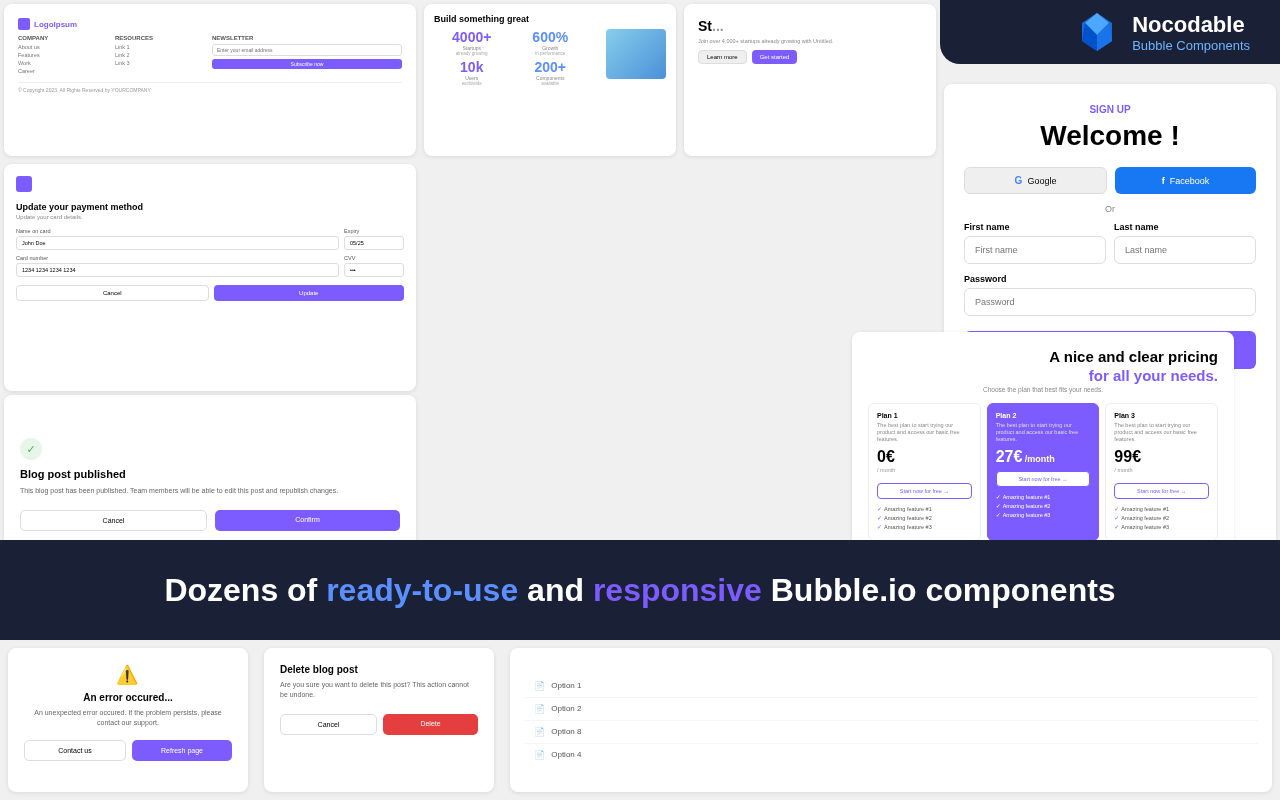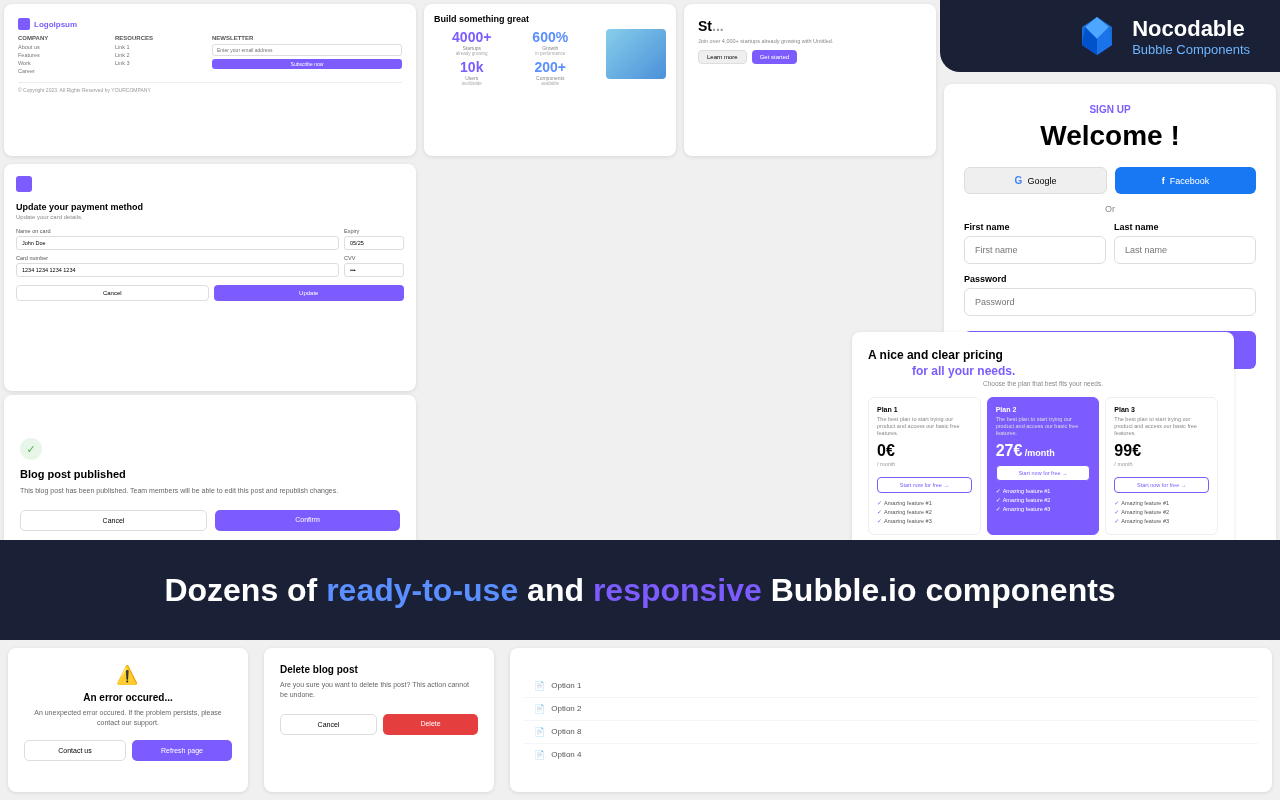--- a/index.html
+++ b/index.html
@@ -1,20 +1,20 @@
 <!DOCTYPE html>
 <html><head>
   <meta charset="utf-8">
   <style>
     * { box-sizing: border-box; margin: 0; padding: 0; }
     body { font-family: -apple-system, BlinkMacSystemFont, 'Segoe UI', sans-serif; background: #f0f0f0; width: 1280px; height: 800px; overflow: hidden; }
 
     
     .top-nav {
-      position: absolute; top: 0; right: 0; width: 340px; height: 72px;
+      position: absolute; top: 0; right: 0; width: 340px; height: 64px;
       background: #1a2035; display: flex; align-items: center; justify-content: flex-end; padding: 0 30px; z-index: 100; border-radius: 0 0 0 20px;
     }
     .nav-logo { display: flex; align-items: center; gap: 12px; }
     .nav-logo-text { display: flex; flex-direction: column; }
     .nav-logo-title { color: white; font-size: 22px; font-weight: 700; }
     .nav-logo-sub { color: #6eb5ff; font-size: 13px; }
 
     
     .bottom-banner {
       position: absolute; bottom: 160px; left: 0; right: 0; height: 100px;
@@ -130,21 +130,21 @@
     .card-blog .blog-btns { display: flex; gap: 8px; }
     .card-blog .btn-cancel-blog { flex: 1; border: 1px solid #ddd; border-radius: 5px; padding: 6px; font-size: 7px; background: white; text-align: center; }
     .card-blog .btn-confirm { flex: 1; background: #7c5cff; color: white; border: none; border-radius: 5px; padding: 6px; font-size: 7px; text-align: center; }
 
     
     .card-pricing {
       position: absolute; left: 428px; top: 168px; width: 390px; height: 362px;
       background: white; border-radius: 8px; margin: 4px; padding: 16px;
       box-shadow: 0 1px 4px rgba(0,0,0,0.1); overflow: hidden;
     }
-    .card-pricing .pricing-title { font-size: 12px; font-weight: 600; text-align: left; margin-bottom: 2px; }
+    .card-pricing .pricing-title { font-size: 15px; font-weight: 600; text-align: right; margin-bottom: 2px; }
     .card-pricing .pricing-highlight { color: #7c5cff; font-weight: 700; padding-left: 44px; }
     .card-pricing .pricing-sub { font-size: 6.5px; color: #888; text-align: center; margin-bottom: 10px; }
     .card-pricing .plans-grid { display: grid; grid-template-columns: 1fr 1fr 1fr; gap: 6px; }
     .card-pricing .plan { border: 1px solid #eee; border-radius: 6px; padding: 8px; }
     .card-pricing .plan.featured { background: #7c5cff; color: white; border-color: #7c5cff; }
     .card-pricing .plan-name { font-size: 7px; font-weight: 600; margin-bottom: 3px; }
     .card-pricing .plan-desc { font-size: 5.5px; color: #888; margin-bottom: 5px; line-height: 1.3; }
     .card-pricing .plan.featured .plan-desc { color: #ddd; }
     .card-pricing .plan-price { font-size: 16px; font-weight: 700; margin-bottom: 1px; }
     .card-pricing .plan-period { font-size: 5.5px; color: #999; margin-bottom: 6px; }

